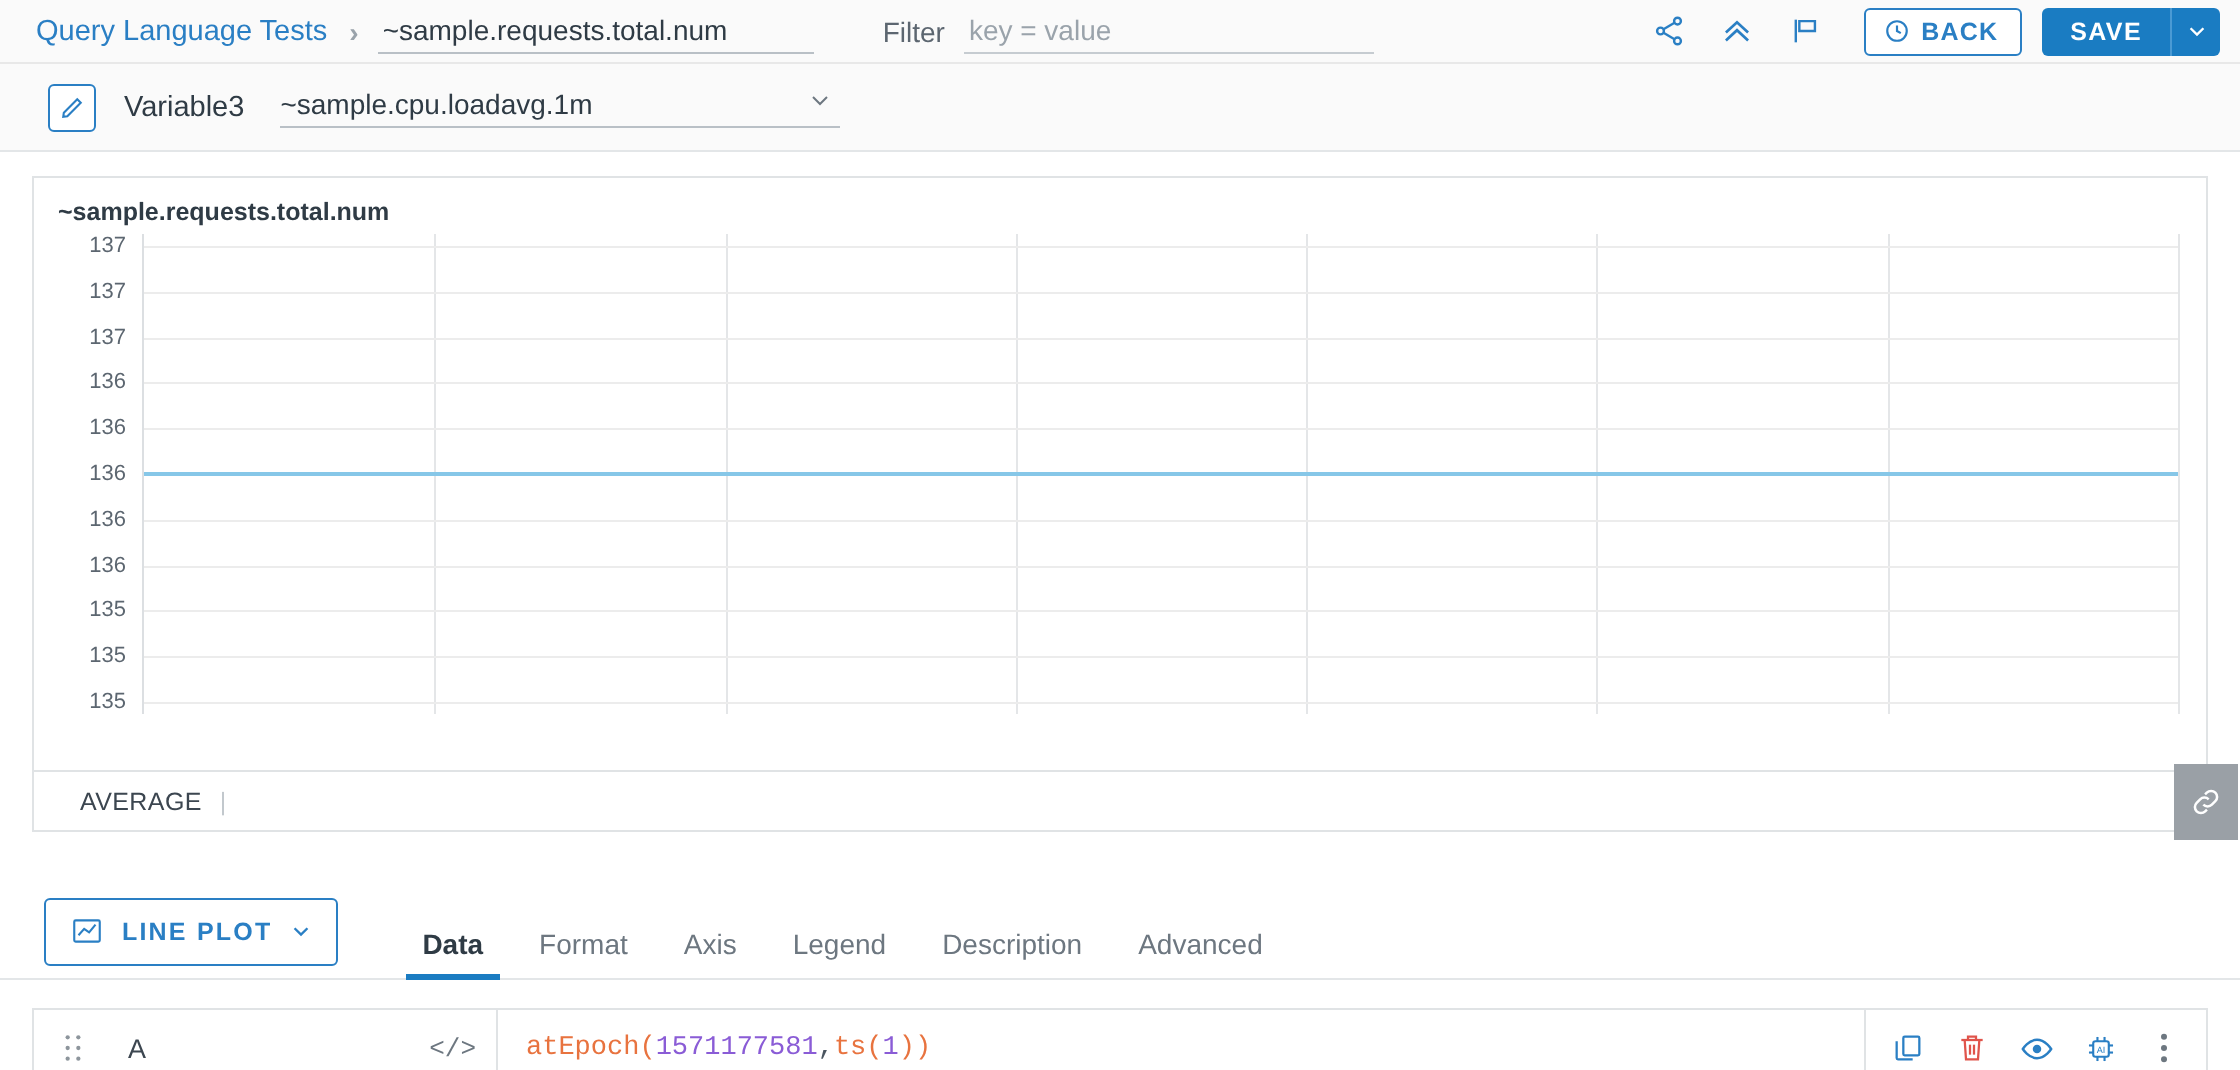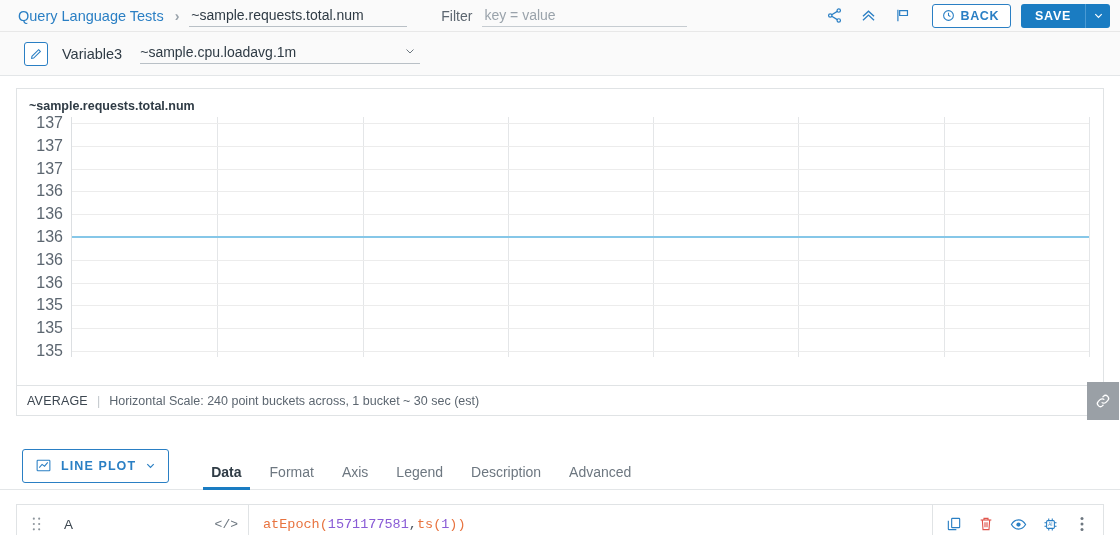--- a/index.html
+++ b/index.html
@@ -175,21 +175,21 @@
     top: 28px; bottom: 0;
   }
   .y-labels {
     position: absolute;
     left: 0; top: 0;
     width: 50px; height: 240px;
   }
   .y-label {
     position: absolute;
     right: 4px;
-    font-size: 16px;
+    font-size: 11px;
     color: #5c6670;
     transform: translateY(-50%);
     white-space: nowrap;
   }
   .plot-area {
     position: absolute;
     left: 54px; right: 14px;
     top: 0; height: 240px;
     border-left: 1px solid #dcdfe2;
   }
@@ -227,21 +227,21 @@
 
   
   .statusbar {
     margin: 0 16px;
     height: 30px;
     display: flex;
     align-items: center;
     border-left: 1px solid #e0e3e5;
     border-right: 1px solid #e0e3e5;
     border-bottom: 1px solid #e0e3e5;
-    padding-left: 10px;
+    padding-left: 23px;
     position: relative;
     background: #fff;
   }
   .status-avg {
     font-size: 12.5px;
     color: #3c4650;
     letter-spacing: .2px;
   }
   .status-pipe { color: #c2c8cd; margin: 0 9px; font-size: 12.5px; }
   .status-text { font-size: 12.5px; color: #5c6670; }
@@ -476,21 +476,20 @@
         <div class="hgrid" style="top: 28.8px;"></div>
         <div class="hgrid" style="top: 6px;"></div>
       <div class="series-line" id="series-line" style="background: rgb(134, 199, 232); top: 119px;"></div>
     </div>
   </div>
 </div>
 
 <div class="statusbar">
   <span class="status-avg">AVERAGE</span>
   <span class="status-pipe">|</span>
-  <span class="status-text">Horizontal Scale: 240 point buckets across, 1 bucket ~ 30 sec (est)</span>
   <div class="link-tab">
     <svg width="16" height="16" viewBox="0 0 24 24" fill="none" stroke="currentColor" stroke-width="1.9">
       <path d="M10 14 a4.5 4.5 0 0 0 6.4 0 l2.6 -2.6 a4.5 4.5 0 0 0 -6.4 -6.4 l-1.3 1.3"></path>
       <path d="M14 10 a4.5 4.5 0 0 0 -6.4 0 l-2.6 2.6 a4.5 4.5 0 0 0 6.4 6.4 l1.3 -1.3"></path>
     </svg>
   </div>
 </div>
 
 <div class="tabsrow">
   <div class="plot-btn">

